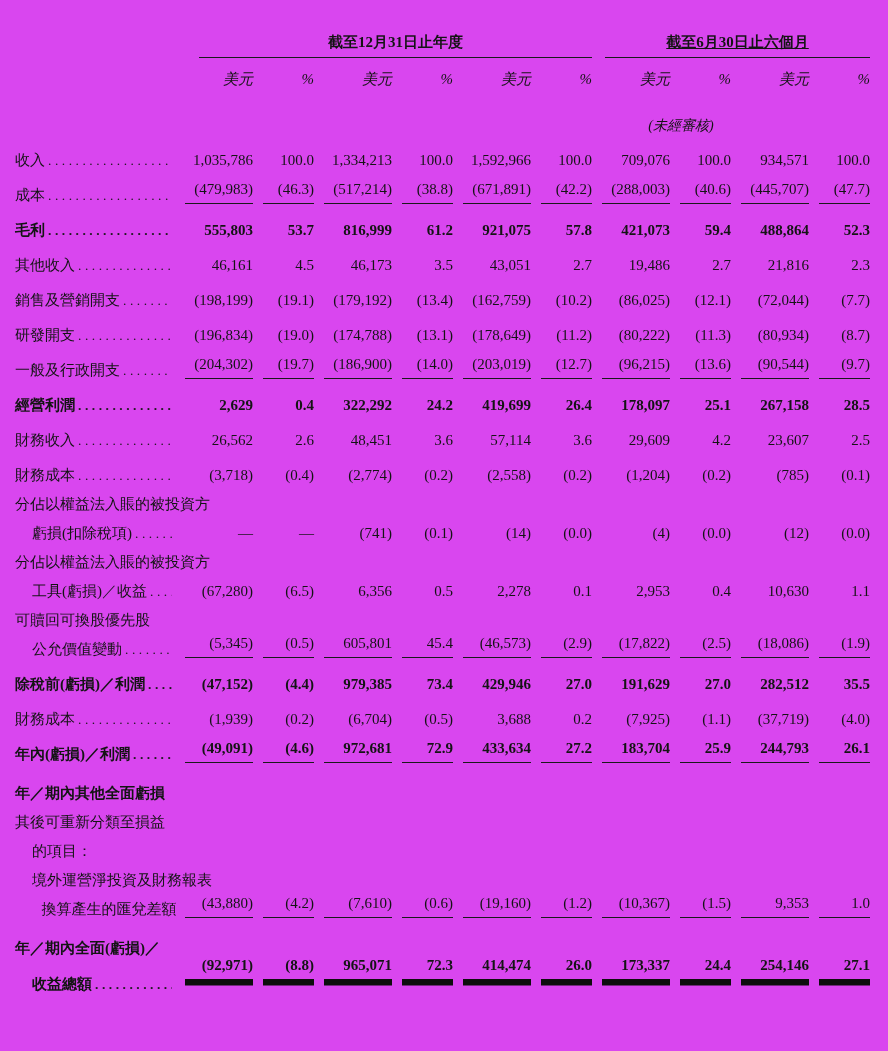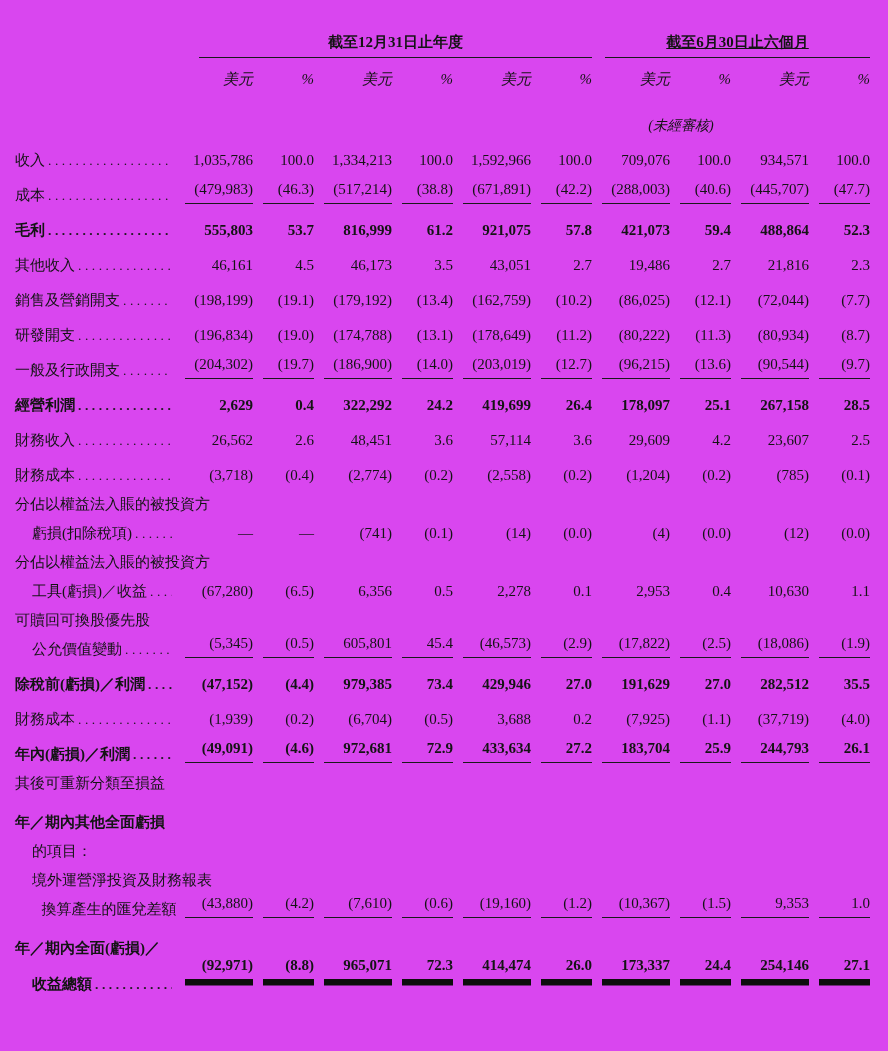--- a/index.html
+++ b/index.html
@@ -820,61 +820,61 @@
           <td class="num">
             <div class="ud"><span>25.9</span></div>
           </td>
           <td class="num">
             <div class="ud"><span>244,793</span></div>
           </td>
           <td class="num">
             <div class="ud"><span>26.1</span></div>
           </td>
         </tr>
+        <tr class="t g b">
+          <td class="label">
+            <div class="lblwrap">
+              <span>年／期內其他全面虧損</span>
+            </div>
+          </td>
+          <td class="num">
+            <div class="ud"></div>
+          </td>
+          <td class="num">
+            <div class="ud"></div>
+          </td>
+          <td class="num">
+            <div class="ud"></div>
+          </td>
+          <td class="num">
+            <div class="ud"></div>
+          </td>
+          <td class="num">
+            <div class="ud"></div>
+          </td>
+          <td class="num">
+            <div class="ud"></div>
+          </td>
+          <td class="num">
+            <div class="ud"></div>
+          </td>
+          <td class="num">
+            <div class="ud"></div>
+          </td>
+          <td class="num">
+            <div class="ud"></div>
+          </td>
+          <td class="num">
+            <div class="ud"></div>
+          </td>
+        </tr>
         <tr class="t">
           <td class="label">
             <div class="lblwrap">
               <span>其後可重新分類至損益</span>
-            </div>
-          </td>
-          <td class="num">
-            <div class="ud"></div>
-          </td>
-          <td class="num">
-            <div class="ud"></div>
-          </td>
-          <td class="num">
-            <div class="ud"></div>
-          </td>
-          <td class="num">
-            <div class="ud"></div>
-          </td>
-          <td class="num">
-            <div class="ud"></div>
-          </td>
-          <td class="num">
-            <div class="ud"></div>
-          </td>
-          <td class="num">
-            <div class="ud"></div>
-          </td>
-          <td class="num">
-            <div class="ud"></div>
-          </td>
-          <td class="num">
-            <div class="ud"></div>
-          </td>
-          <td class="num">
-            <div class="ud"></div>
-          </td>
-        </tr>
-        <tr class="t g b">
-          <td class="label">
-            <div class="lblwrap">
-              <span>年／期內其他全面虧損</span>
             </div>
           </td>
           <td class="num">
             <div class="ud"></div>
           </td>
           <td class="num">
             <div class="ud"></div>
           </td>
           <td class="num">
             <div class="ud"></div>

